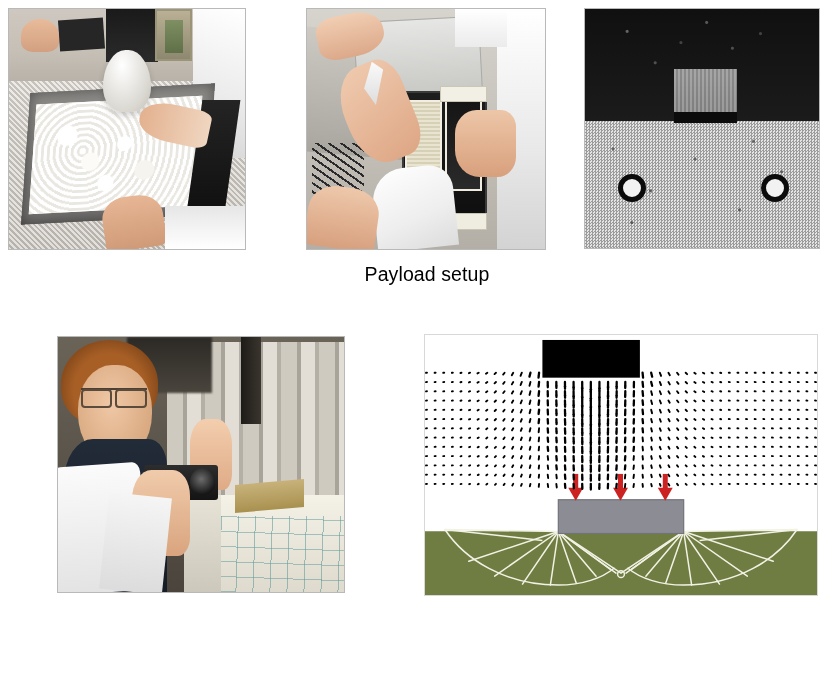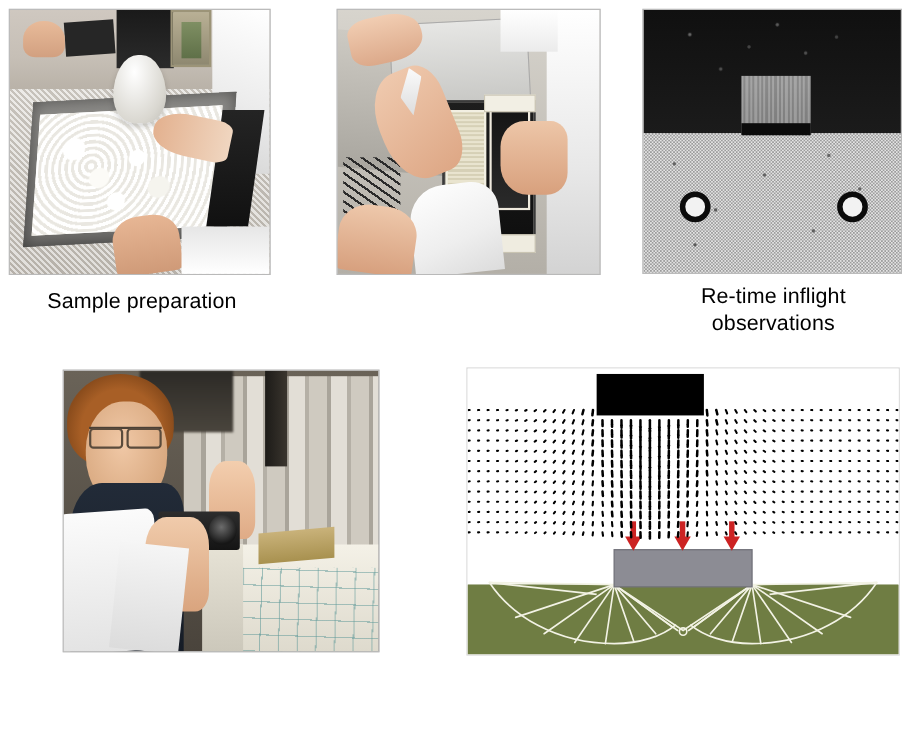--- a/index.html
+++ b/index.html
@@ -402,21 +402,20 @@
     <div class="p1-coat-r"></div>
     <div class="p1-tray"></div>
     <div class="p1-powder"></div>
     <div class="p1-cone"></div>
     <div class="p1-darkstrip"></div>
     <div class="p1-arm-r"></div>
     <div class="p1-hand-tl"></div>
     <div class="p1-hand-bl"></div>
     <div class="p1-coat-b"></div>
   </div>
-  <div class="caption" id="cap-sample">Sample preparation</div>
 
   <div class="figure-frame" id="fig-payload">
     <div class="p2-bg"></div>
     <div class="p2-table"></div>
     <div class="p2-panel"></div>
     <div class="p2-wires"></div>
     <div class="p2-box"></div>
     <div class="p2-sand"></div>
     <div class="p2-window"></div>
     <div class="p2-cap"></div>
@@ -424,34 +423,33 @@
     <div class="p2-coat-r"></div>
     <div class="p2-coat-t"></div>
     <div class="p2-hand-r"></div>
     <div class="p2-arm1"></div>
     <div class="p2-bracelet"></div>
     <div class="p2-trowel"></div>
     <div class="p2-hand-tl"></div>
     <div class="p2-sleeve"></div>
     <div class="p2-hand-bl"></div>
   </div>
+  <div class="caption" id="cap-payload">Payload setup</div>
 
   <div class="figure-frame" id="fig-inflight">
     <div class="p3-bg"></div>
     <div class="p3-sand"></div>
     <div class="p3-sand-n"></div>
     <div class="p3-dark"></div>
     <div class="p3-dark-tex"></div>
     <div class="p3-block"></div>
     <div class="p3-block-shadow"></div>
     <div class="p3-marker" id="p3-m1"></div>
     <div class="p3-marker" id="p3-m2"></div>
   </div>
-  <div class="caption" id="cap-inflight">Re-time inflight
-observations</div>
 
   <div class="figure-frame" id="fig-posttest">
     <div class="p4-bg"></div>
     <div class="p4-shelf"></div>
     <div class="p4-shelf-dark"></div>
     <div class="p4-pipe"></div>
     <div class="p4-hair"></div>
     <div class="p4-face"></div>
     <div class="p4-glasses"></div>
     <div class="p4-sweater"></div>

